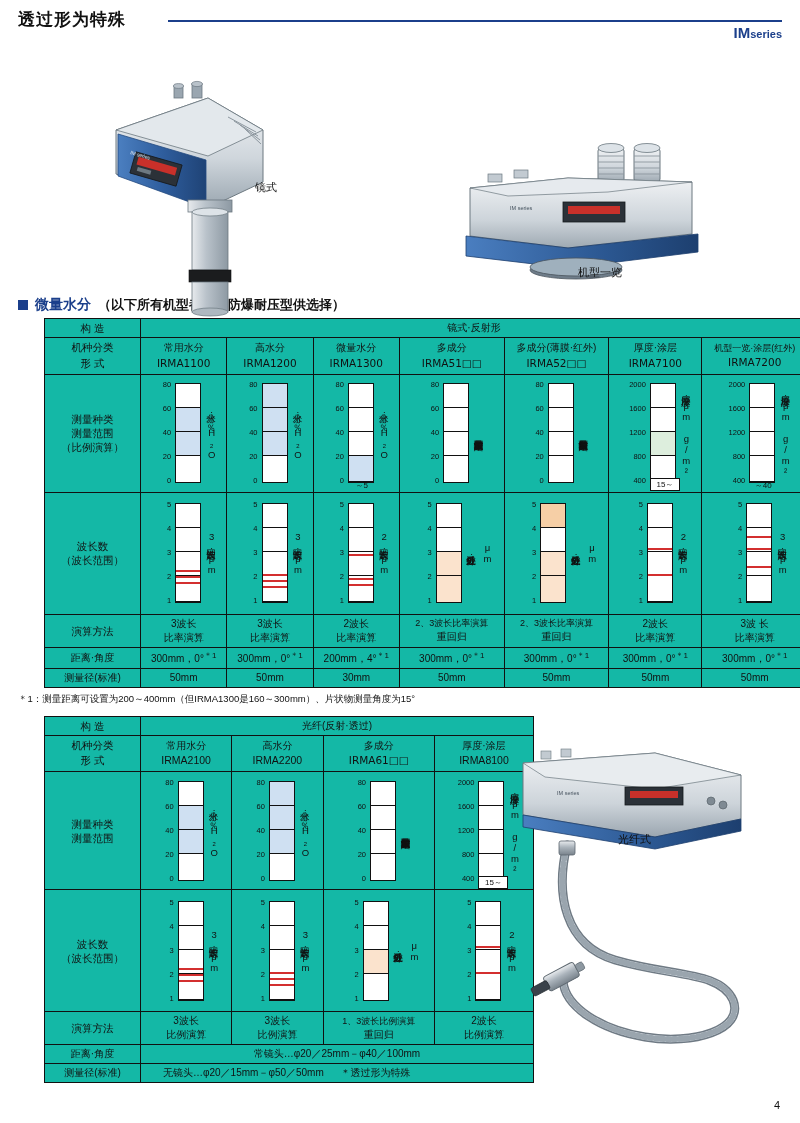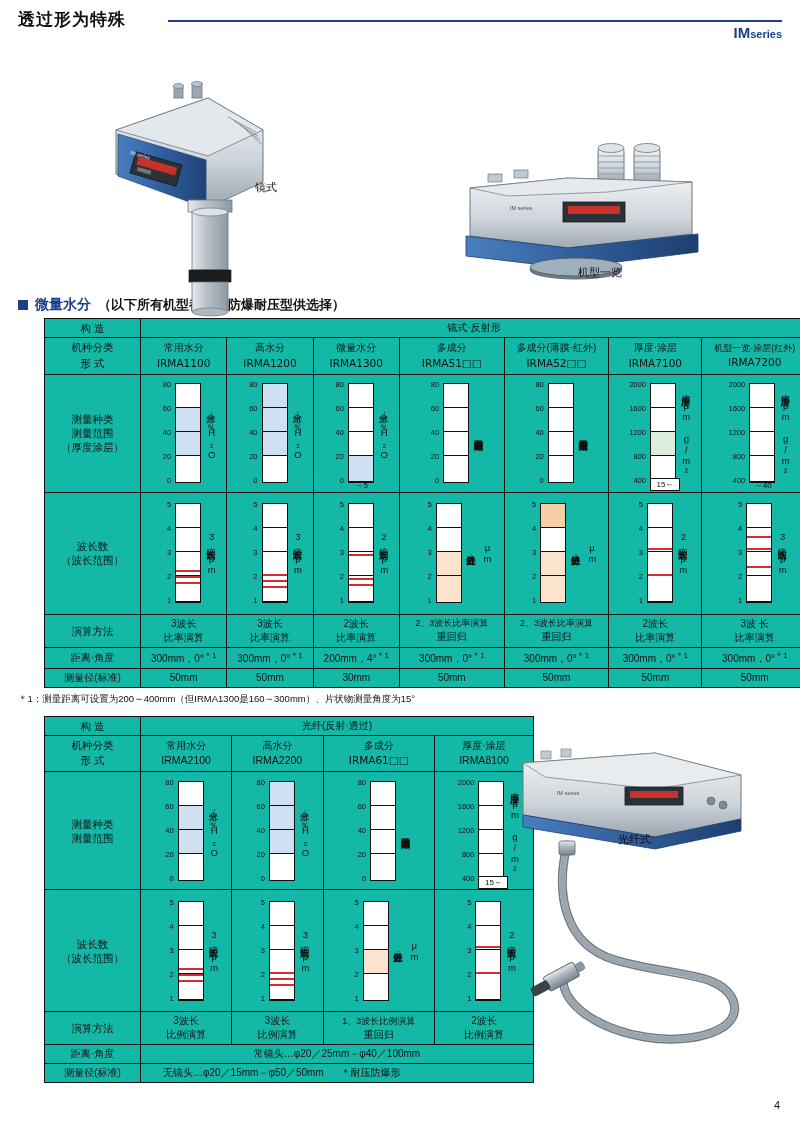--- a/index.html
+++ b/index.html
@@ -280,21 +280,21 @@
     <td class="modelcell">
       <div class="cn" style="font-size:9px">机型一览·涂层(红外)</div>
       <div class="code boxch">IRMA7200</div>
     </td>
   </tr>
 
   <tr style="height:118px">
     <td class="rowlabel">
       <div>测量种类</div>
       <div>测量范围</div>
-      <div>（厚度涂层）</div>
+      <div>（比例演算）</div>
     </td>
 
     <td>
       <div class="gauge-wrap">
         <div class="gauge-ticks" style="height:100px">
           <span style="top:2px">80</span>
           <span style="top:26px">60</span>
           <span style="top:50px">40</span>
           <span style="top:74px">20</span>
           <span style="top:98px">0</span>
@@ -860,21 +860,21 @@
   </tr>
 
   <tr class="unitrow">
     <td class="rowlabel">距离·角度</td>
     <td colspan="4">常镜头…φ20／25mm－φ40／100mm</td>
   </tr>
   <tr class="unitrow">
     <td class="rowlabel">测量径(标准)</td>
     <td colspan="4" style="text-align:left;padding-left:22px">
       <span>无镜头…φ20／15mm－φ50／50mm</span>
-      <span style="margin-left:14px">＊耐压防爆形</span>
+      <span style="margin-left:14px">＊透过形为特殊</span>
     </td>
   </tr>
 </tbody>
     </table>
 </div>
 
 <svg class="fiber-photo" viewBox="0 0 280 320">
   <defs>
     <linearGradient id="f1" x1="0" y1="0" x2="0" y2="1">
       <stop offset="0%" stop-color="#f2f4f6"></stop>

